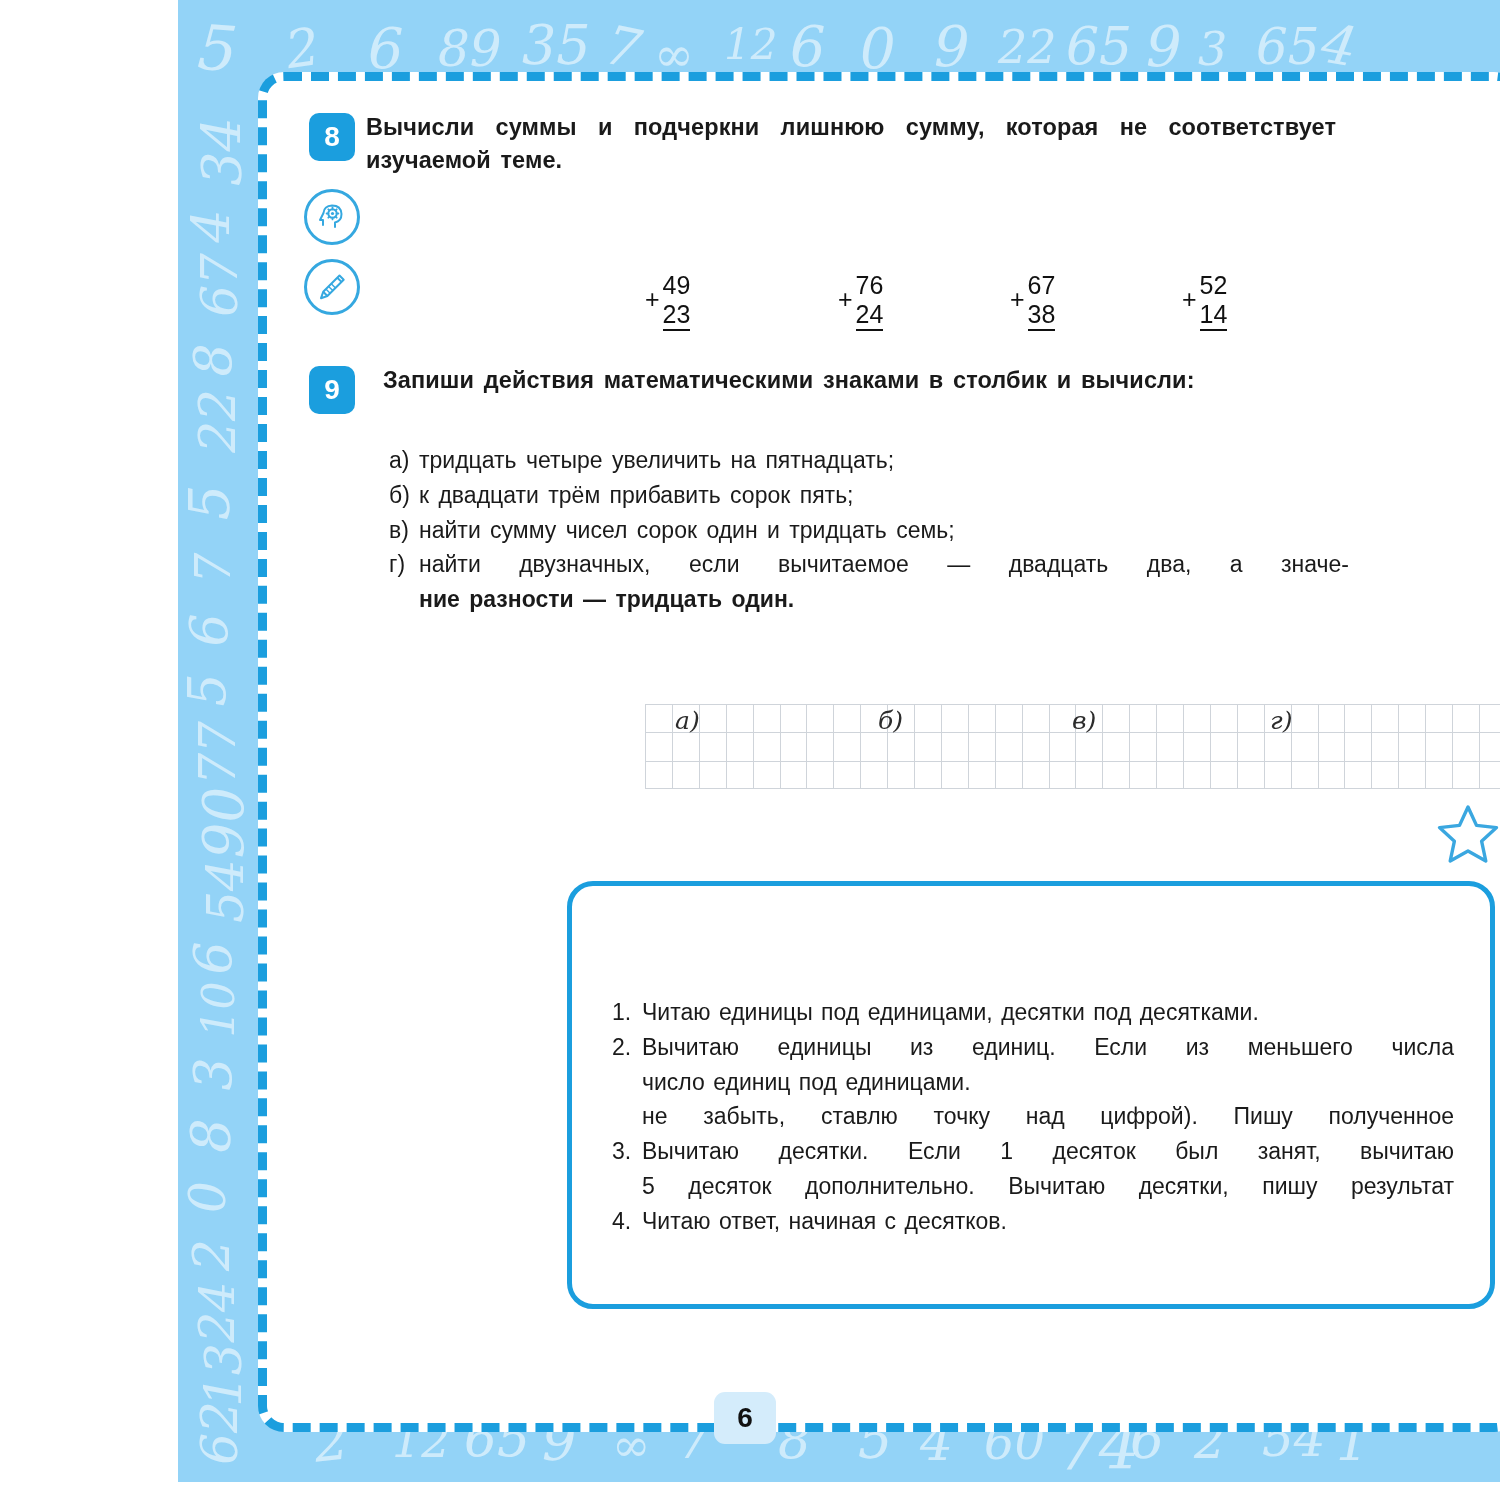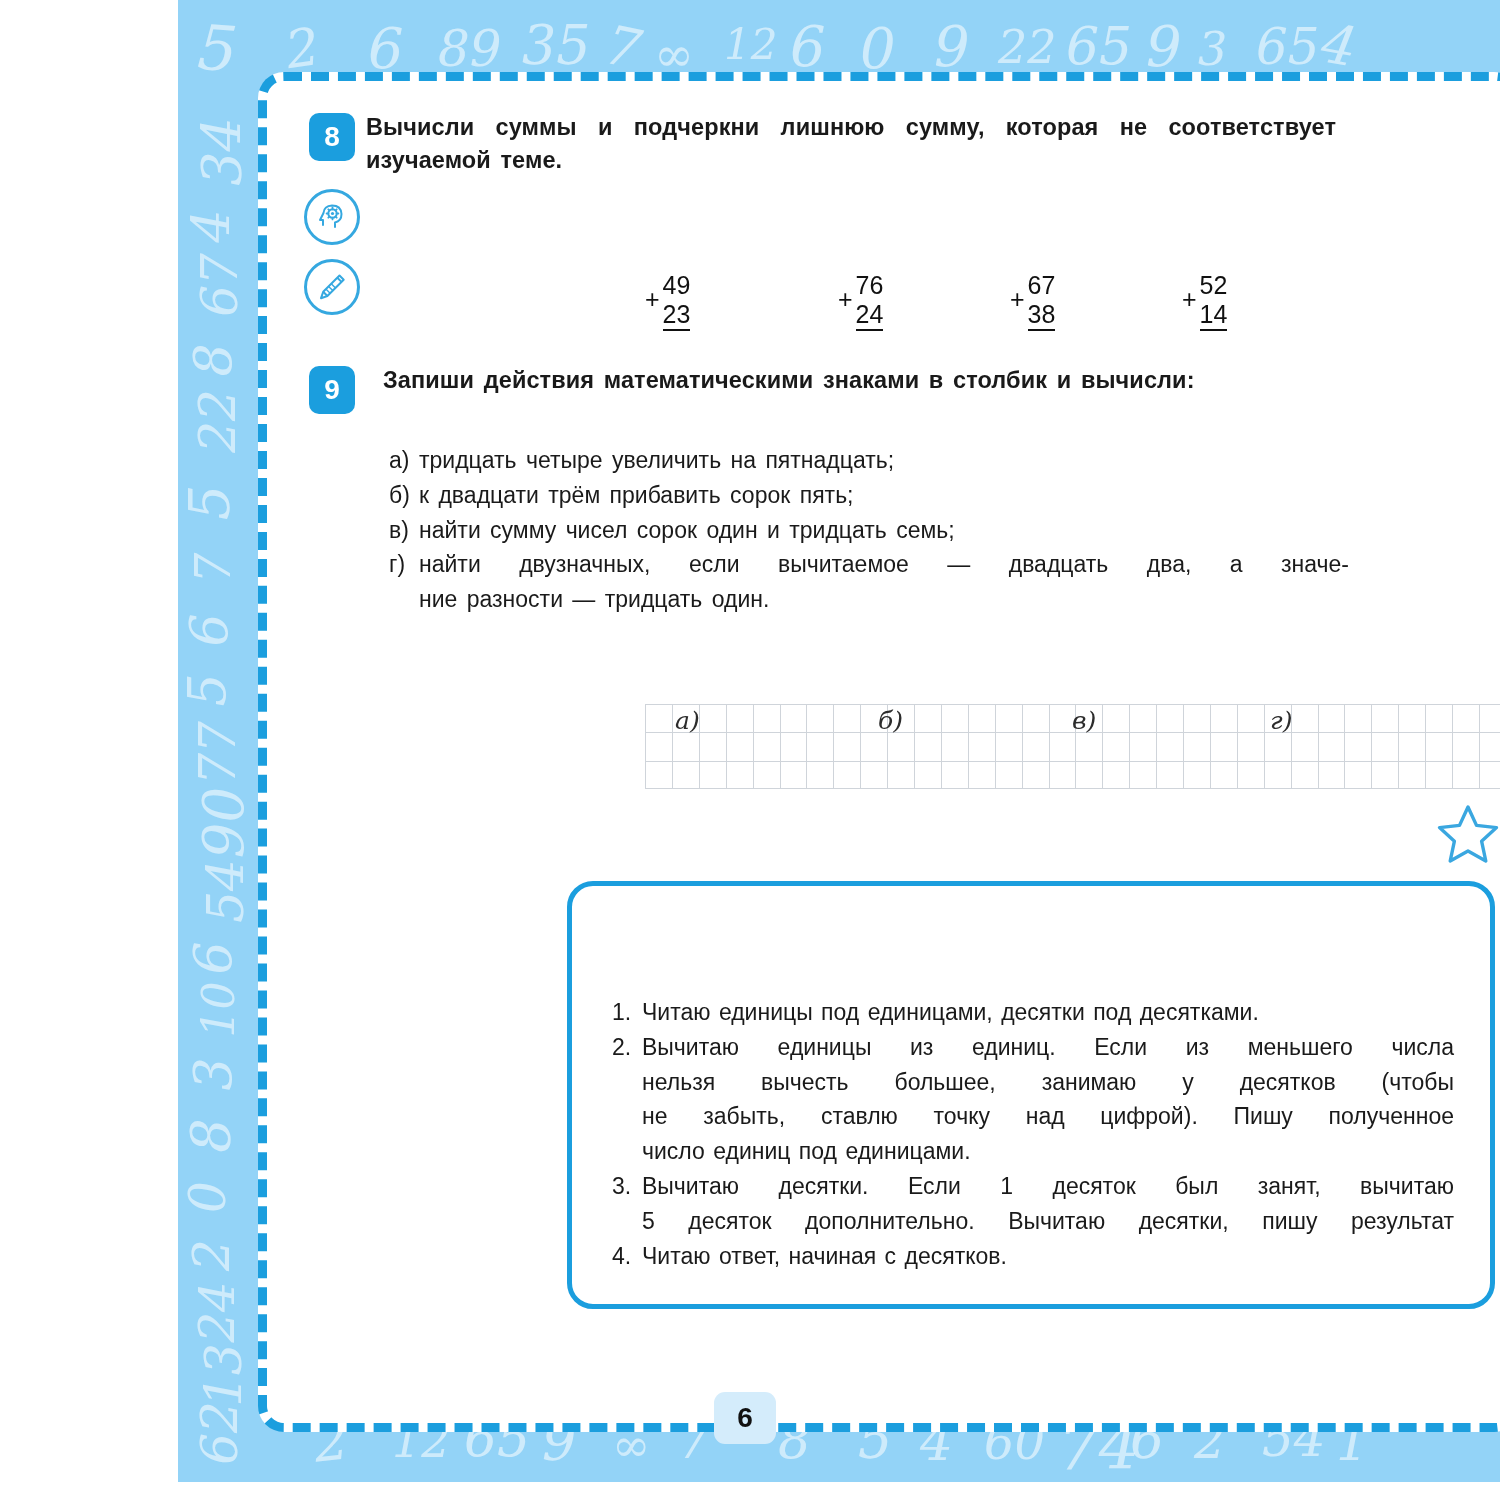--- a/index.html
+++ b/index.html
@@ -383,21 +383,21 @@
         <div class="sub-row">
           <span class="sub-marker">в)</span>
           <span class="sub-body" style="text-align:left;">найти сумму чисел сорок один и тридцать семь;</span>
         </div>
         <div class="sub-row">
           <span class="sub-marker">г)</span>
           <span class="sub-body" style="text-align:justify; text-align-last:justify; width:930px;">найти двузначных, если вычитаемое — двадцать два, а значе-</span>
         </div>
         <div class="sub-row">
           <span class="sub-marker"></span>
-          <span class="sub-body" style="text-align:center;">ние разности — тридцать один.</span>
+          <span class="sub-body" style="text-align:center;font-weight:bold;">ние разности — тридцать один.</span>
         </div>
       </div>
 
       <div id="grid">
         <span class="grid-label" style="left:30px;">а)</span>
         <span class="grid-label" style="left:233px;">б)</span>
         <span class="grid-label" style="left:427px;">в)</span>
         <span class="grid-label" style="left:625px;">г)</span>
       </div>
 
@@ -412,31 +412,27 @@
           <div class="step-row">
             <span class="step-marker">1.</span>
             <span class="step-body" style="text-align-last:left;">Читаю единицы под единицами, десятки под десятками.</span>
           </div>
           <div class="step-row">
             <span class="step-marker">2.</span>
             <span class="step-body" style="text-align:justify; text-align-last:justify; width:790px;">Вычитаю единицы из единиц. Если из меньшего числа</span>
           </div>
           <div class="step-row">
             <span class="step-marker"></span>
-            <span class="step-body" style="text-align:justify; text-align-last:justify; width:762px;">нельзя вычесть большее, занимаю у десятков (чтобы</span>
+            <span class="step-body" style="text-align-last:left;">число единиц под единицами.</span>
           </div>
           <div class="step-row">
             <span class="step-marker"></span>
             <span class="step-body" style="text-align:justify; text-align-last:justify; width:815px;">не забыть, ставлю точку над цифрой). Пишу полученное</span>
           </div>
           <div class="step-row">
-            <span class="step-marker"></span>
-            <span class="step-body" style="text-align-last:left;">число единиц под единицами.</span>
-          </div>
-          <div class="step-row">
             <span class="step-marker">3.</span>
             <span class="step-body" style="text-align:justify; text-align-last:justify; width:770px;">Вычитаю десятки. Если 1 десяток был занят, вычитаю</span>
           </div>
           <div class="step-row">
             <span class="step-marker"></span>
             <span class="step-body" style="text-align:justify; text-align-last:justify; width:842px;">5 десяток дополнительно. Вычитаю десятки, пишу результат</span>
           </div>
           <div class="step-row">
             <span class="step-marker">4.</span>
             <span class="step-body" style="text-align-last:left;">Читаю ответ, начиная с десятков.</span>

